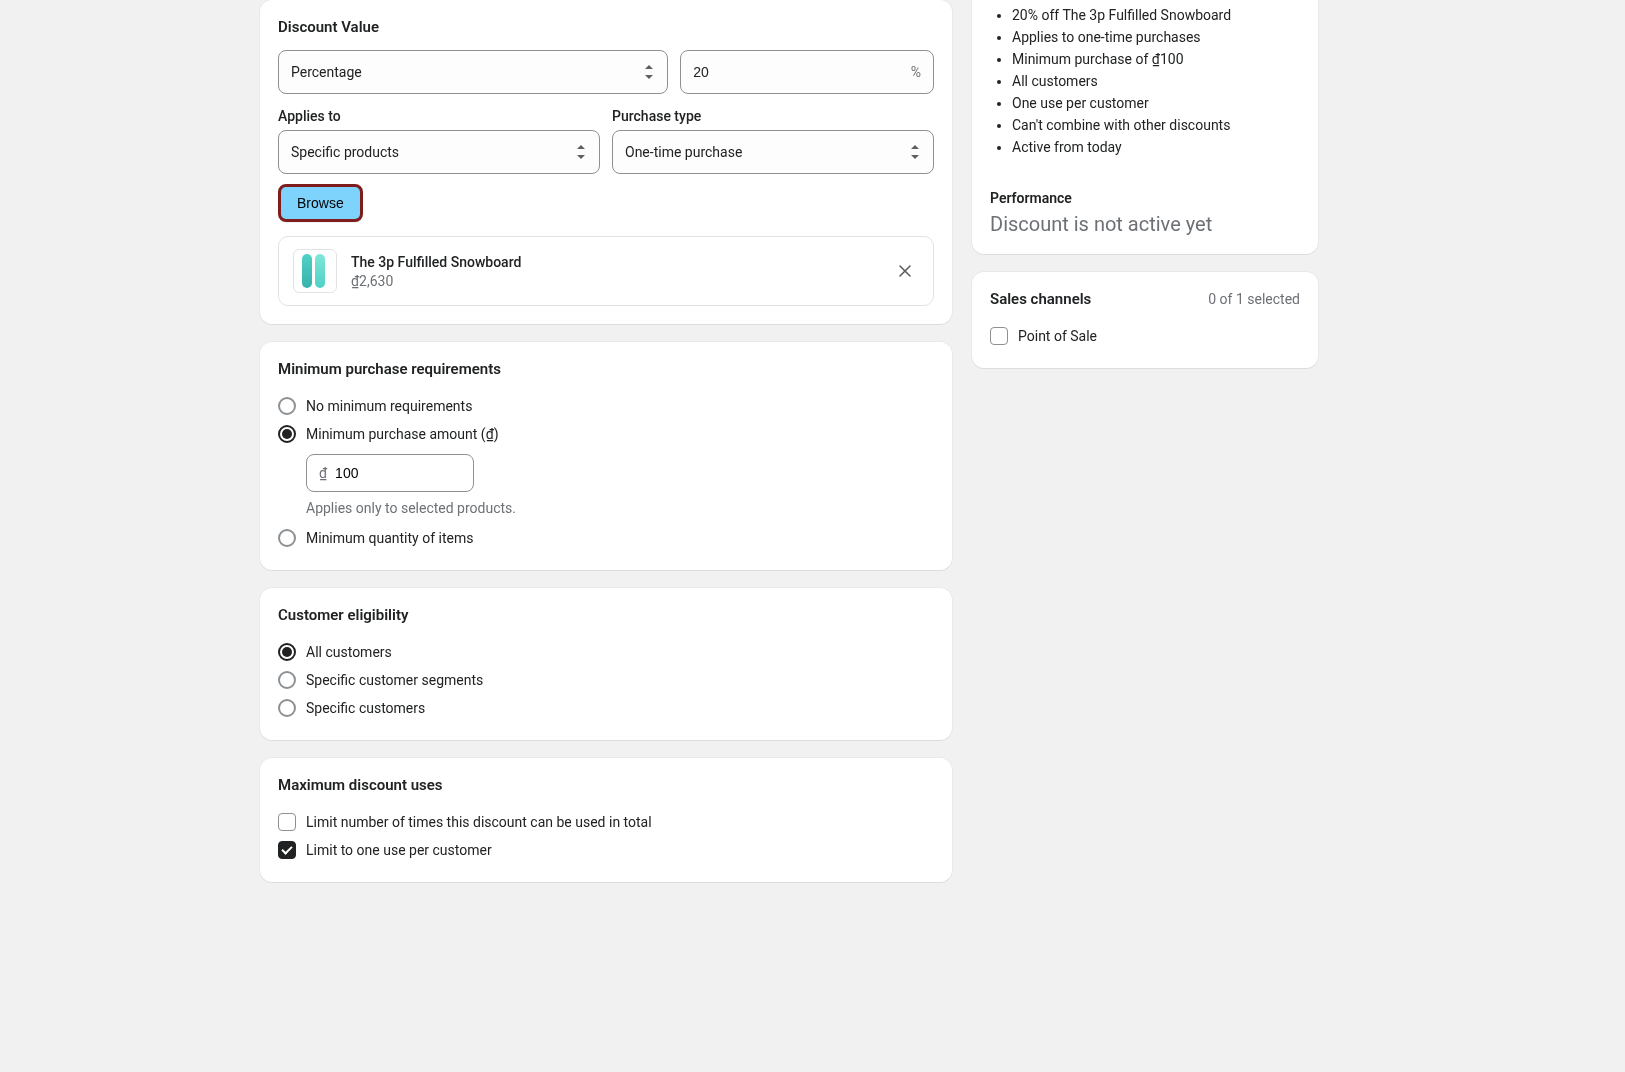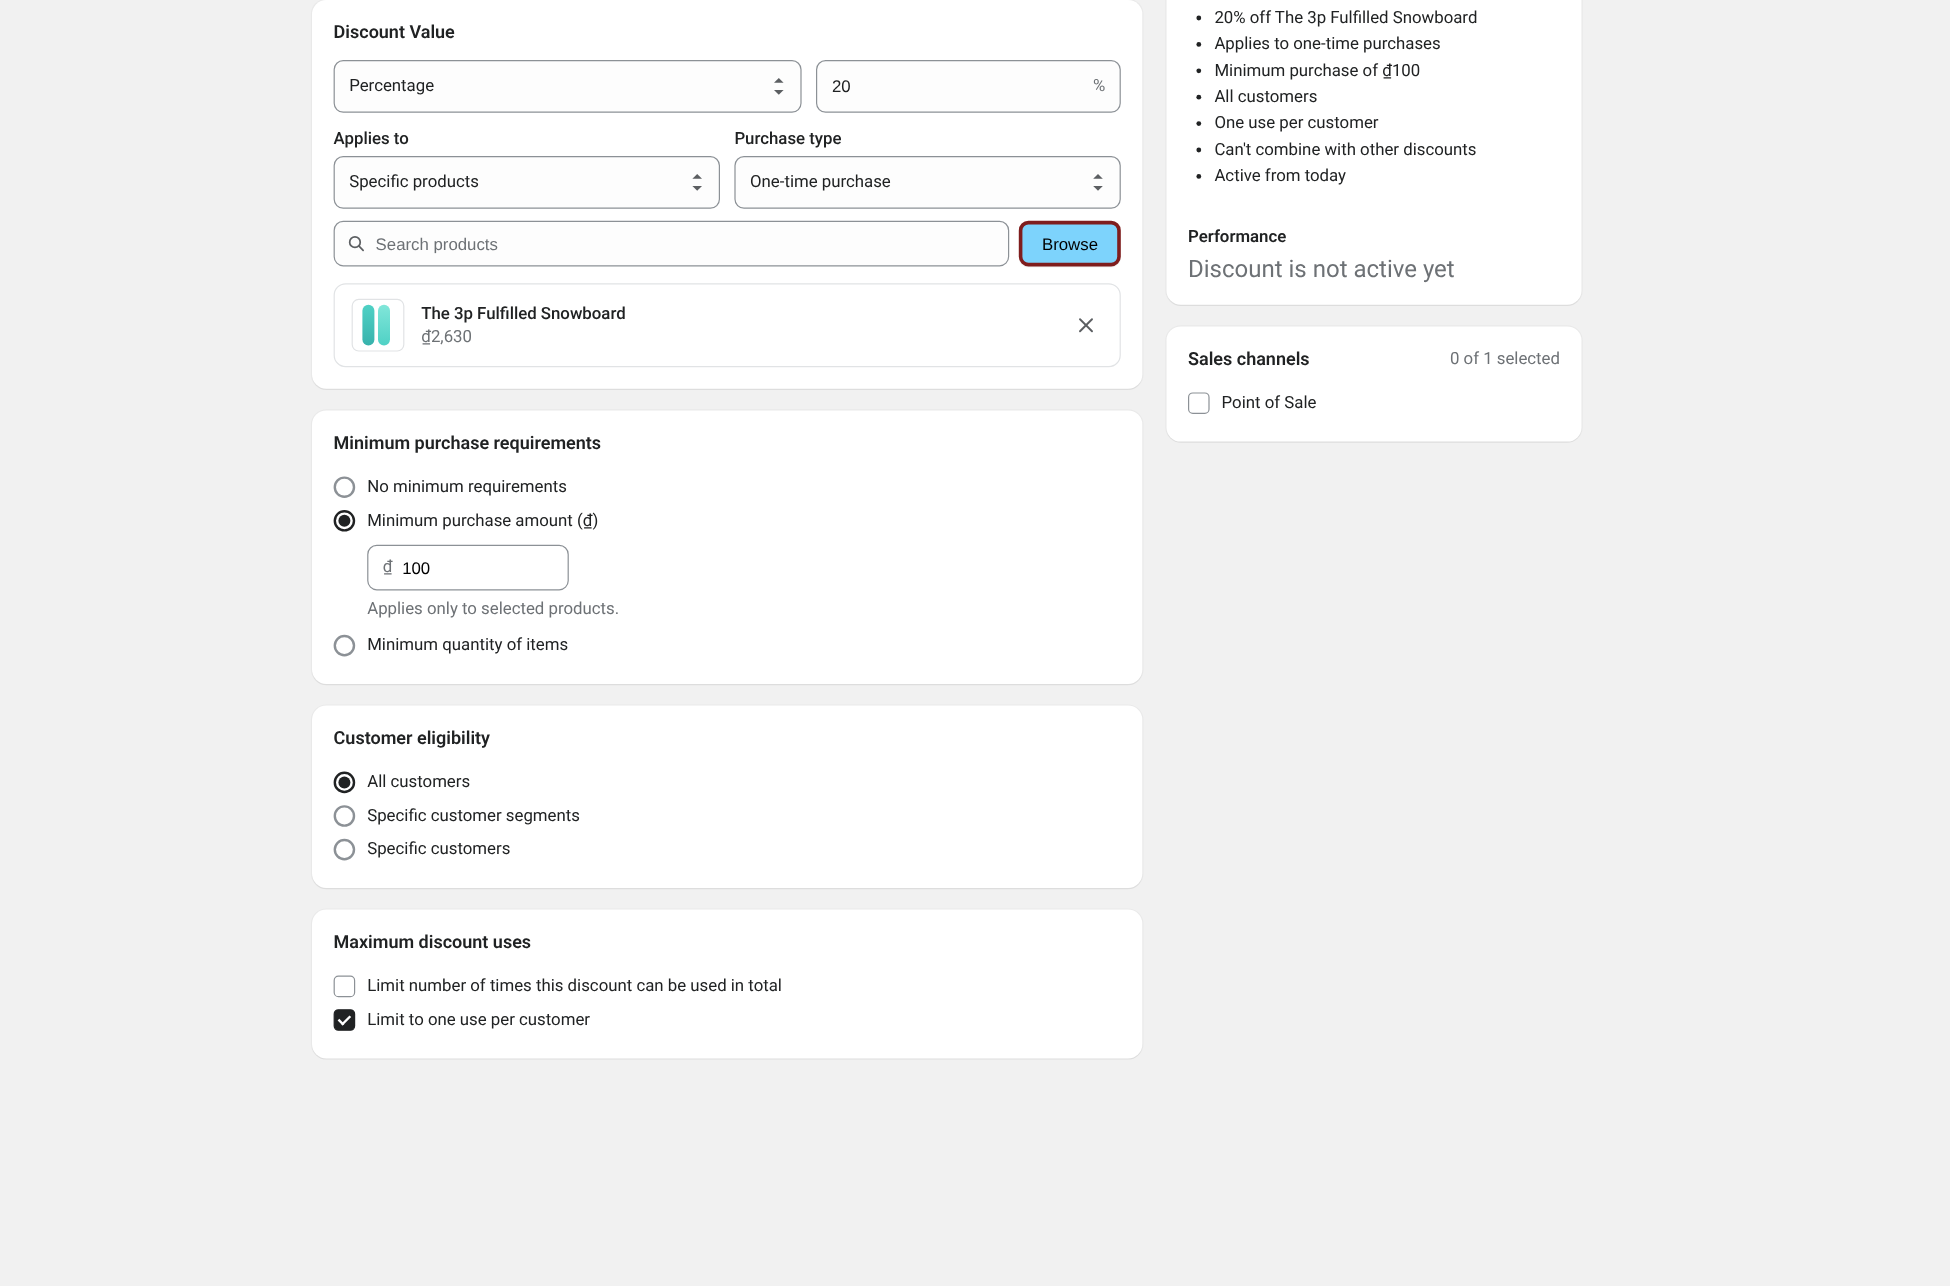--- a/index.html
+++ b/index.html
@@ -197,27 +197,20 @@
       <div style="flex:1">
         <span class="label">Purchase type</span>
         <div class="field select">
           <span>One-time purchase</span>
           <span class="chevrons"></span>
         </div>
       </div>
     </div>
 
     <div class="search-wrap">
-      <div class="search-field">
-        <svg class="search-icon" viewBox="0 0 20 20" fill="none">
-          <circle cx="8.5" cy="8.5" r="5.5" stroke="#5c5f62" stroke-width="1.8"></circle>
-          <line x1="13" y1="13" x2="17" y2="17" stroke="#5c5f62" stroke-width="1.8" stroke-linecap="round"></line>
-        </svg>
-        <input type="text" placeholder="Search products" style="">
-      </div>
       <button class="browse-btn">Browse</button>
     </div>
 
     <div class="product-item">
       <div class="product-thumb">
         <div class="product-thumb-inner">
           <div class="board a"></div>
             <div class="board b"></div>
         </div>
       </div>

